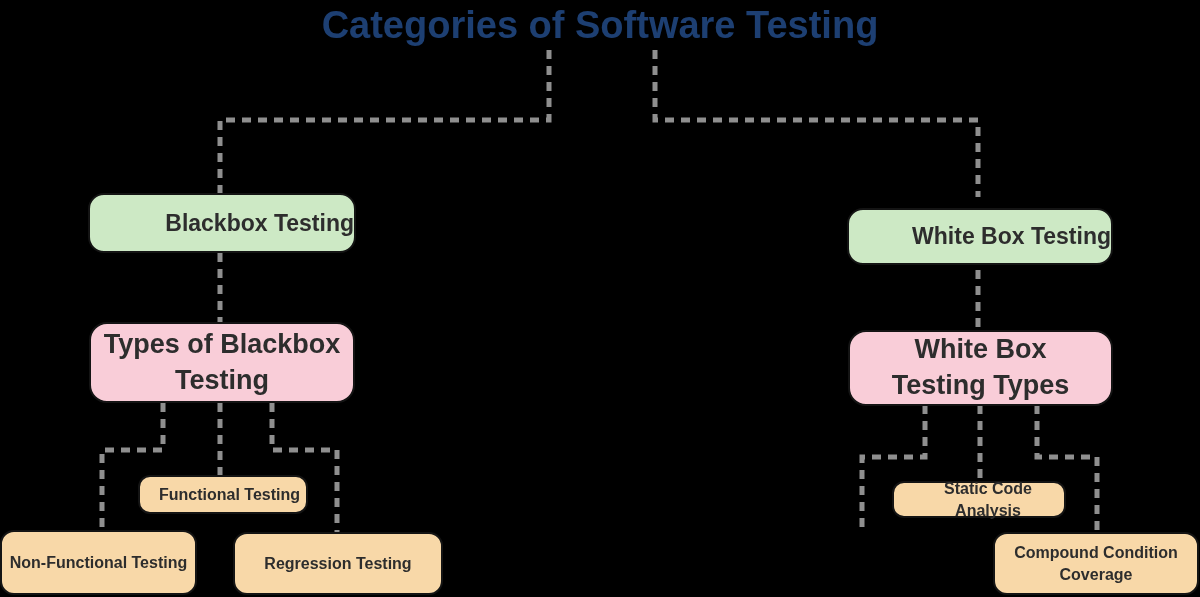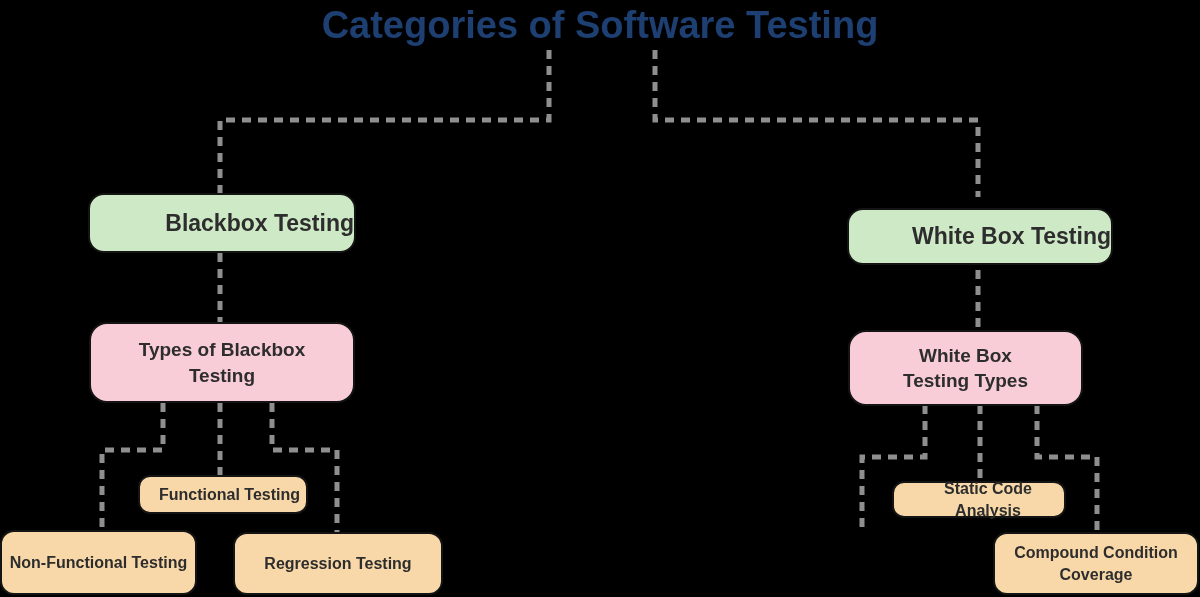--- a/index.html
+++ b/index.html
@@ -15,28 +15,28 @@
   }
   svg.connectors{position:absolute;left:0;top:0;}
   .conn{fill:none;stroke:var(--connector,#8f8f8f);stroke-width:5;stroke-dasharray:9 7;stroke-linecap:butt;}
   .node{
     position:absolute;display:flex;align-items:center;justify-content:center;
     box-sizing:border-box;border:2px solid #141414;
     color:var(--text,#2d2d2d);font-weight:bold;text-align:center;
   }
   .node .lbl{white-space:pre-line;line-height:1.32;}
   .green{background:var(--green,#cde9c5);border-radius:16px;font-size:23px;justify-content:flex-end;}
-  .pink{background:var(--pink,#f9cdd8);border-radius:18px;font-size:19px;}
+  .pink{background:var(--pink,#f9cdd8);border-radius:18px;font-size:27px;}
   .orange{background:var(--orange,#f8d8a8);border-radius:14px;font-size:16px;}
   .small{border-radius:12px;font-size:16px;}
 
   #n-blackbox{left:88px;top:193px;width:268px;height:60px;}
   #n-whitebox{left:847px;top:208px;width:266px;height:57px;}
   #n-types-bb{left:89px;top:322px;width:266px;height:81px;}
-  #n-types-wb{left:848px;top:330px;width:235px;height:76px;}
+  #n-types-wb{left:848px;top:330px;width:265px;height:76px;}
   #n-functional{left:138px;top:475px;width:170px;height:39px;padding-left:13px;}
   #n-static{left:892px;top:481px;width:174px;height:37px;padding-left:18px;}
   #n-nonfunc{left:0px;top:530px;width:197px;height:65px;}
   #n-regression{left:233px;top:532px;width:210px;height:63px;}
   #n-path{left:758px;top:532px;width:210px;height:63px;}
   #n-compound{left:993px;top:532px;width:206px;height:63px;align-items:center;}
 </style>
 </head>
 <body>
 

